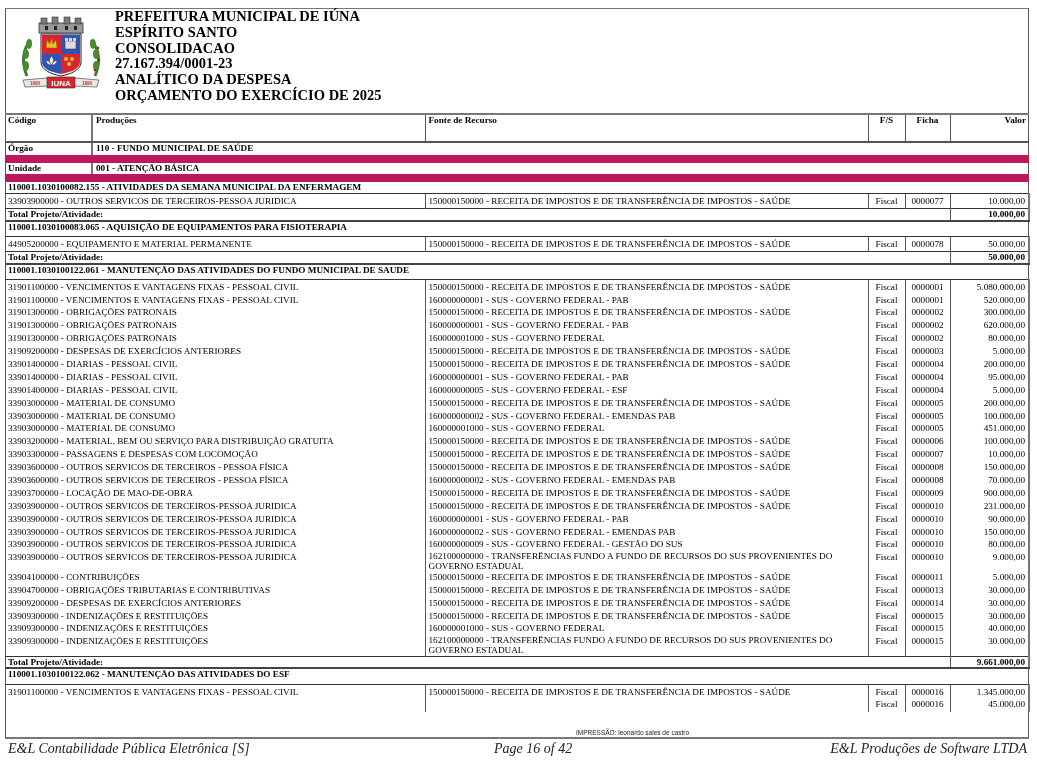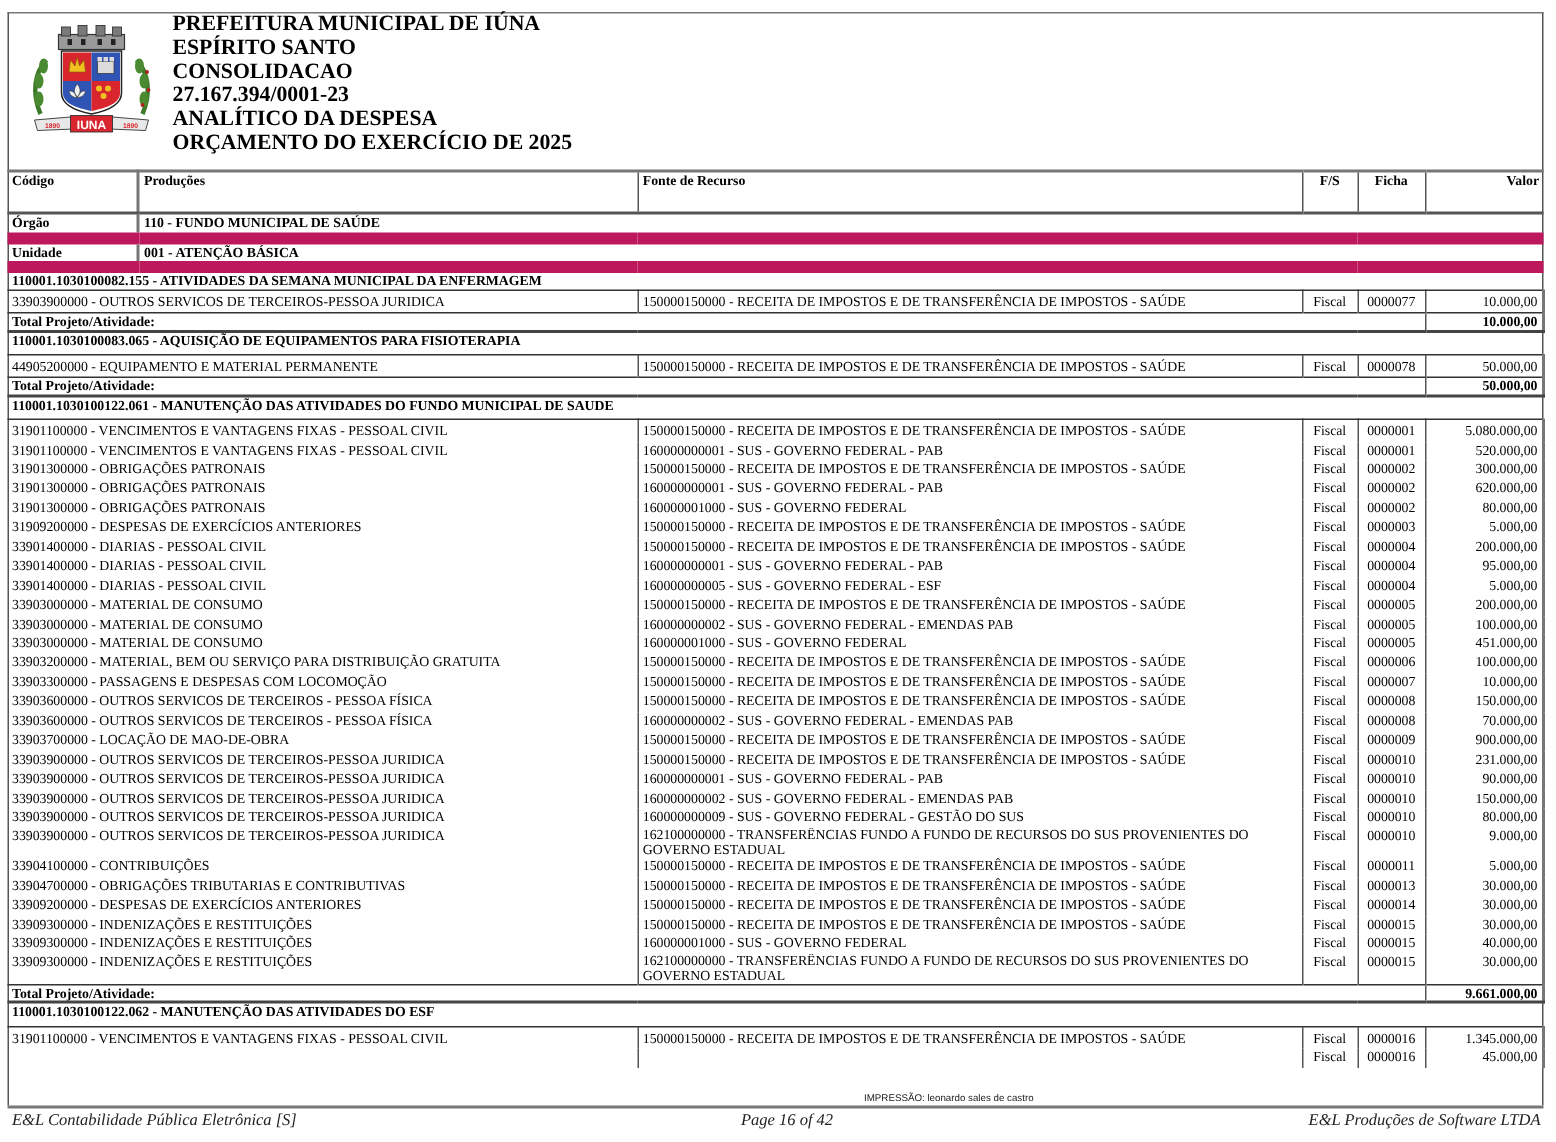--- a/index.html
+++ b/index.html
@@ -22,21 +22,21 @@
   .proj td { font-weight: bold; height: 16px; vertical-align: middle; border-bottom: 1px solid #333; margin-left: 42px; }
   .item td { height: 12.9px; }
   .item.first td { padding-top: 2px; height: 15px; }
   .item.wrap td.fonte { white-space: normal; line-height: 9.8px; }
   .total td { font-weight: bold; height: 12px; border-top: 1px solid #333; border-bottom: 2px solid #444; }
   .right { text-align: right; }
   .center { text-align: center; }
 
   .impressao { position: absolute; left: 576px; top: 729px; font-family: "Liberation Sans", sans-serif; font-size: 6.5px; color: #222; }
   .footer-rule { position: absolute; left: 5px; top: 737px; width: 1024px; border-top: 2px solid #777; }
-  .footer { position: absolute; top: 741px; font-style: italic; font-size: 11px; color: #222; }
+  .footer { position: absolute; top: 741px; font-style: italic; font-size: 14px; color: #222; }
   .footer.left { left: 8px; }
   .footer.mid { left: 494px; }
   .footer.right { right: 10px; }
 </style>
 </head>
 <body>
 
 <div class="page-frame"></div>
 
 <div class="header">

